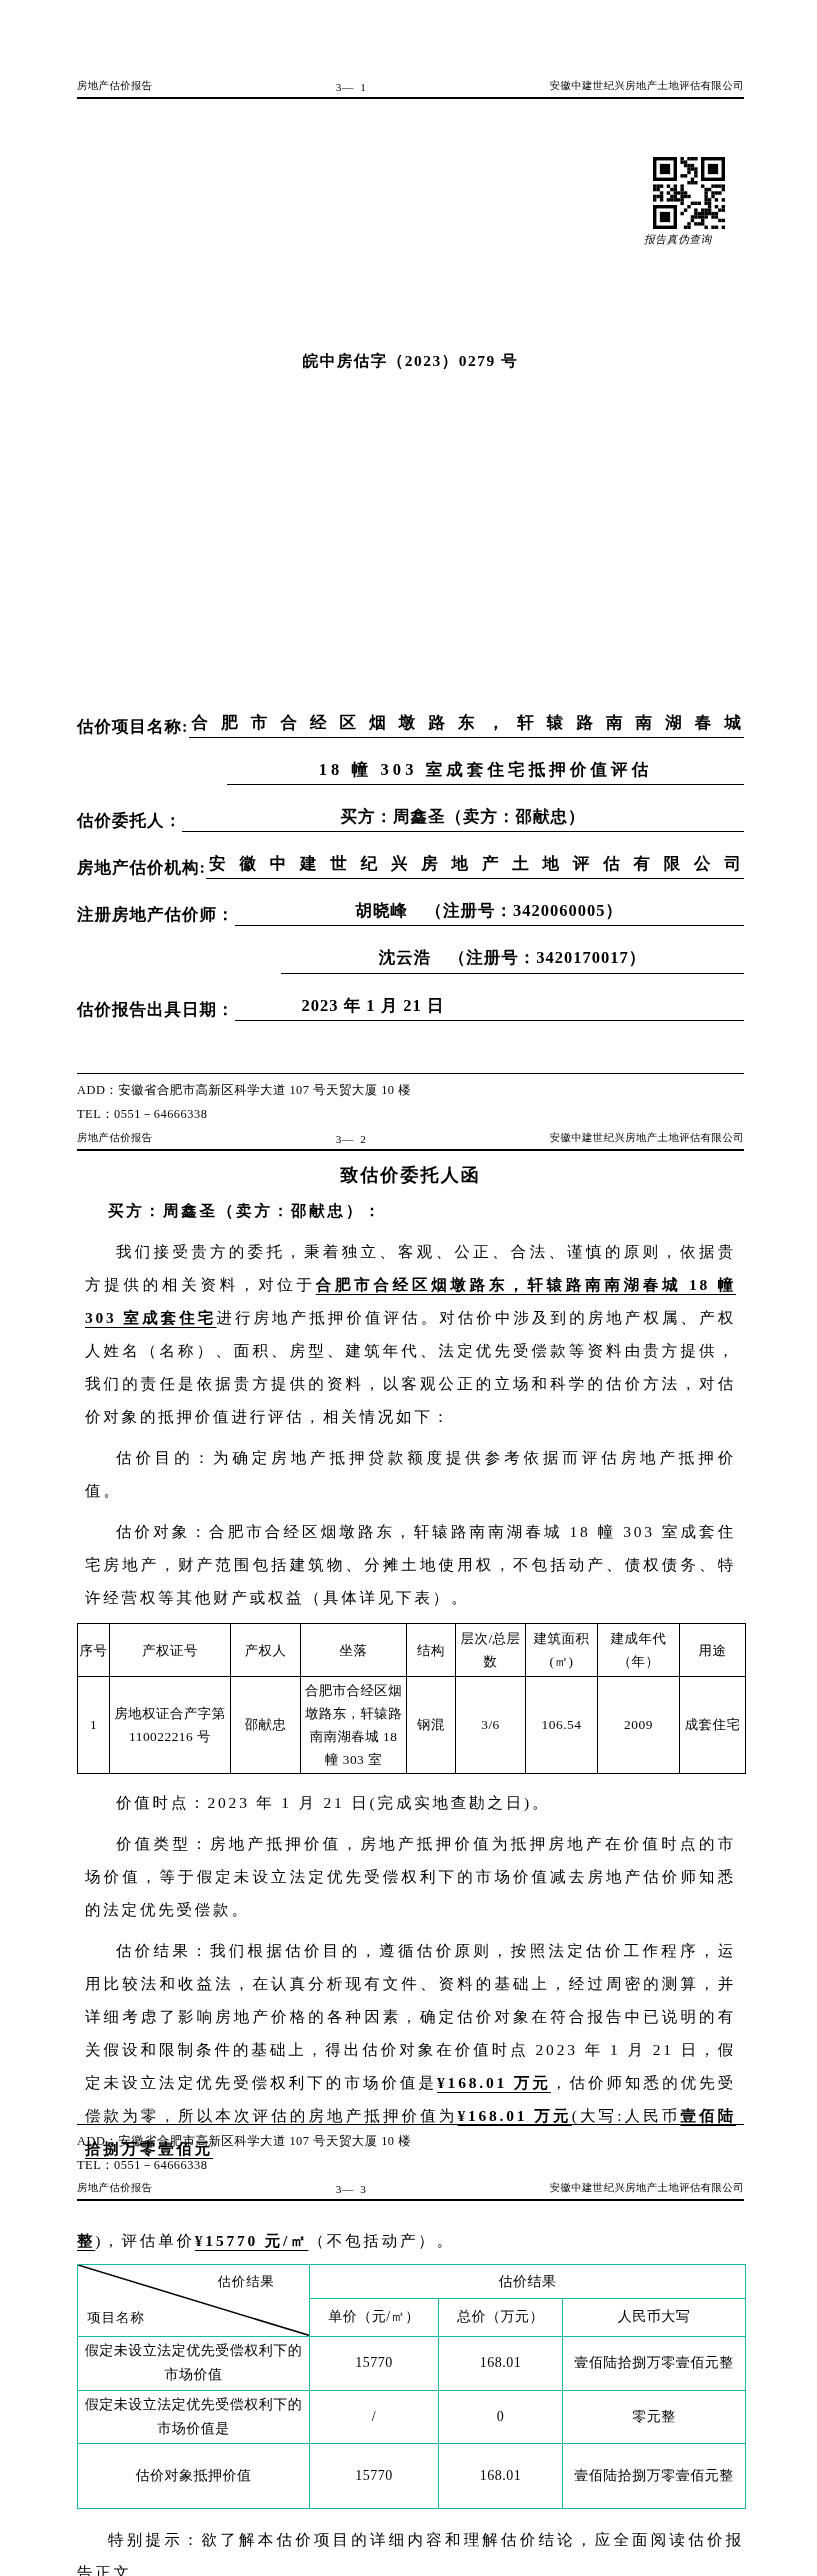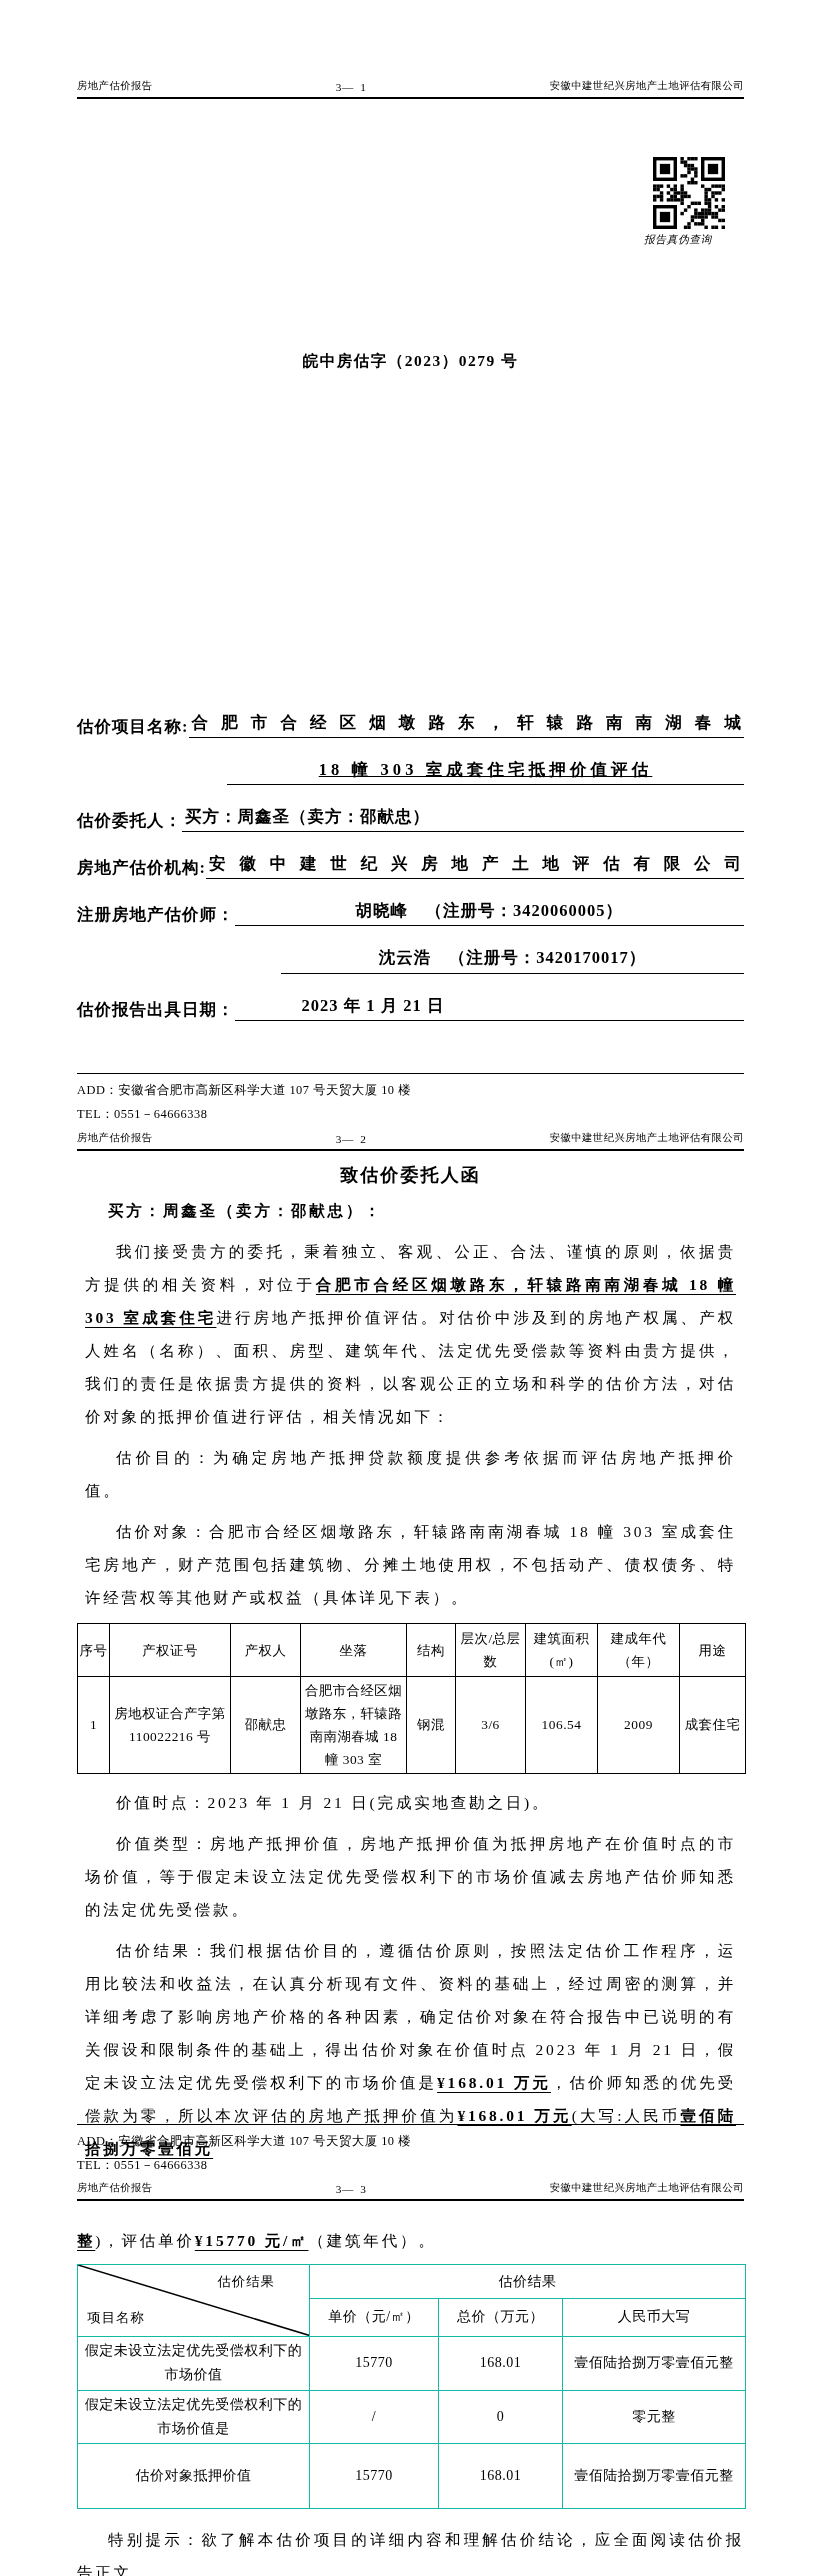--- a/index.html
+++ b/index.html
@@ -20,22 +20,22 @@
   
   .title{position:absolute;left:77px;width:667px;top:256px;text-align:center;
          font-size:40px;font-weight:bold;letter-spacing:9.3px;}
   .docno{position:absolute;left:77px;width:667px;top:351px;text-align:center;
          font-size:15.5px;font-weight:bold;letter-spacing:1.5px;}
   .fields{position:absolute;left:77px;width:667px;top:712px;font-size:16.5px;font-weight:bold;}
   .fields .frow{display:flex;align-items:flex-end;margin-bottom:21px;}
   .flabel{white-space:nowrap;letter-spacing:1px;}
   .fval{flex:1;border-bottom:1.5px solid #000;padding:0 3.1px 3.1px;min-height:20.6px;}
   .r1 .fval{text-align:justify;text-align-last:justify;}
-  .r2{margin-left:150px;text-decoration:underline;}.r2 .fval{text-align:center;letter-spacing:4.1px;}
-  .r3 .fval{text-align:left;letter-spacing:1px;font-family:Liberation Mono, monospace;}
+  .r2{margin-left:150px;}.r2 .fval{text-align:center;letter-spacing:4.1px;}
+  .r3 .fval{text-align:center;letter-spacing:1px;font-family:Liberation Mono, monospace;}
   .r4 .fval{text-align:justify;text-align-last:justify;}
   .r5{margin-bottom:9.3px;}.r5 .fval{text-align:center;letter-spacing:1px;}
   .r6{margin-left:204px;}.r6 .fval{text-align:center;letter-spacing:1px;}
   .r7 .fval{text-align:left;padding-left:67px;letter-spacing:1px;}
   
   .letter{position:absolute;left:77px;width:667px;top:1162px;font-size:15.5px;line-height:33px;
           text-align:justify;letter-spacing:2.8px;}
   .lh2{font-size:18px;font-weight:bold;text-align:center;line-height:26px;margin-bottom:7.2px;letter-spacing:2.1px;}
   .salut{font-weight:bold;text-indent:2em;line-height:32px;}
   .letter p{margin:8px;text-indent:2em;}
@@ -306,21 +306,21 @@
     <div>TEL：0551－64666338</div>
   </div>
 
   <div class="hdr" style="top:2181px;">
     <span>房地产估价报告</span>
     <span class="mid">3—  3</span>
     <span>安徽中建世纪兴房地产土地评估有限公司</span>
   </div>
 
   <div class="p3c">
-    <p class="cont"><span><span class="b u">整</span><span class="">)，评估单价</span><span class="b u">¥15770 元/㎡</span><span class="">（建筑年代）。</span></span></p>
+    <p class="cont"><span><span class="b u">整</span><span class="">)，评估单价</span><span class="b u">¥15770 元/㎡</span><span class="">（不包括动产）。</span></span></p>
 
     <table class="t2">
       <colgroup>
         <col style="width:232px">
           <col style="width:129px">
           <col style="width:124px">
           <col style="width:183px">
       </colgroup>
       <tbody>
           <tr class="h1">

